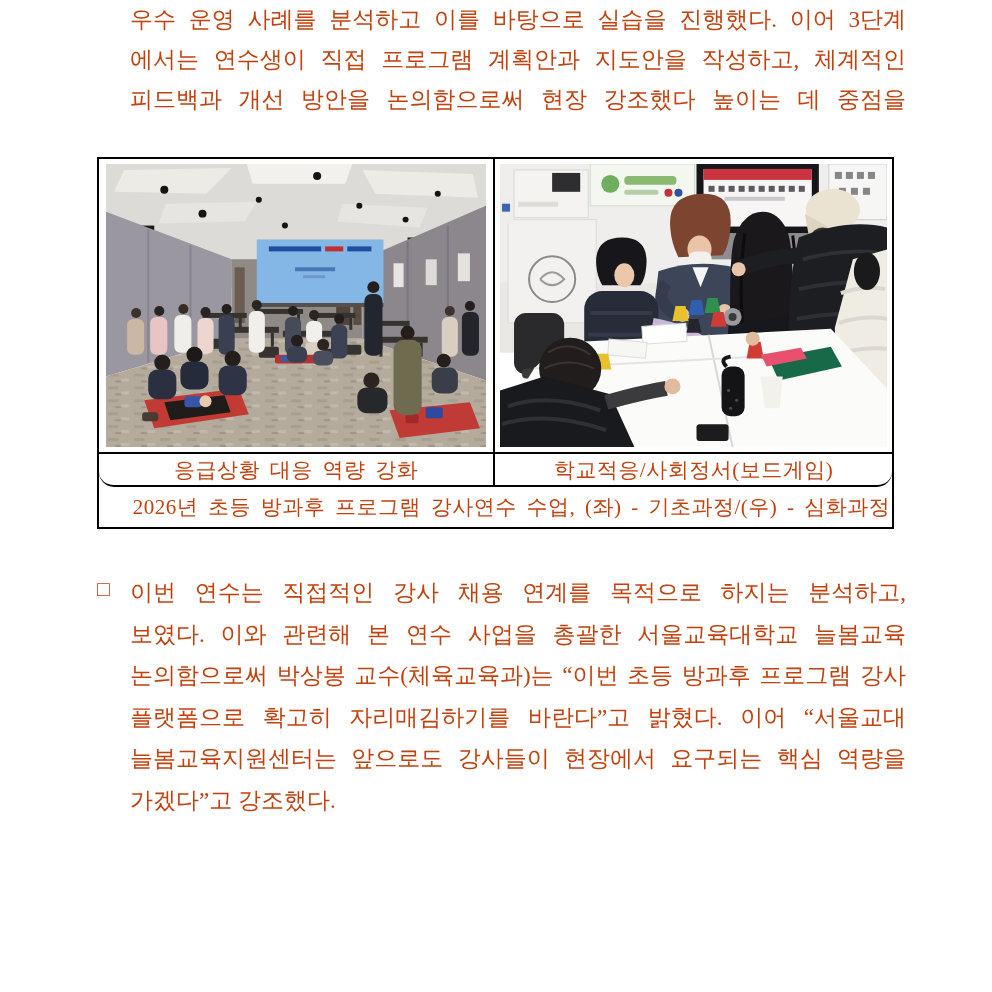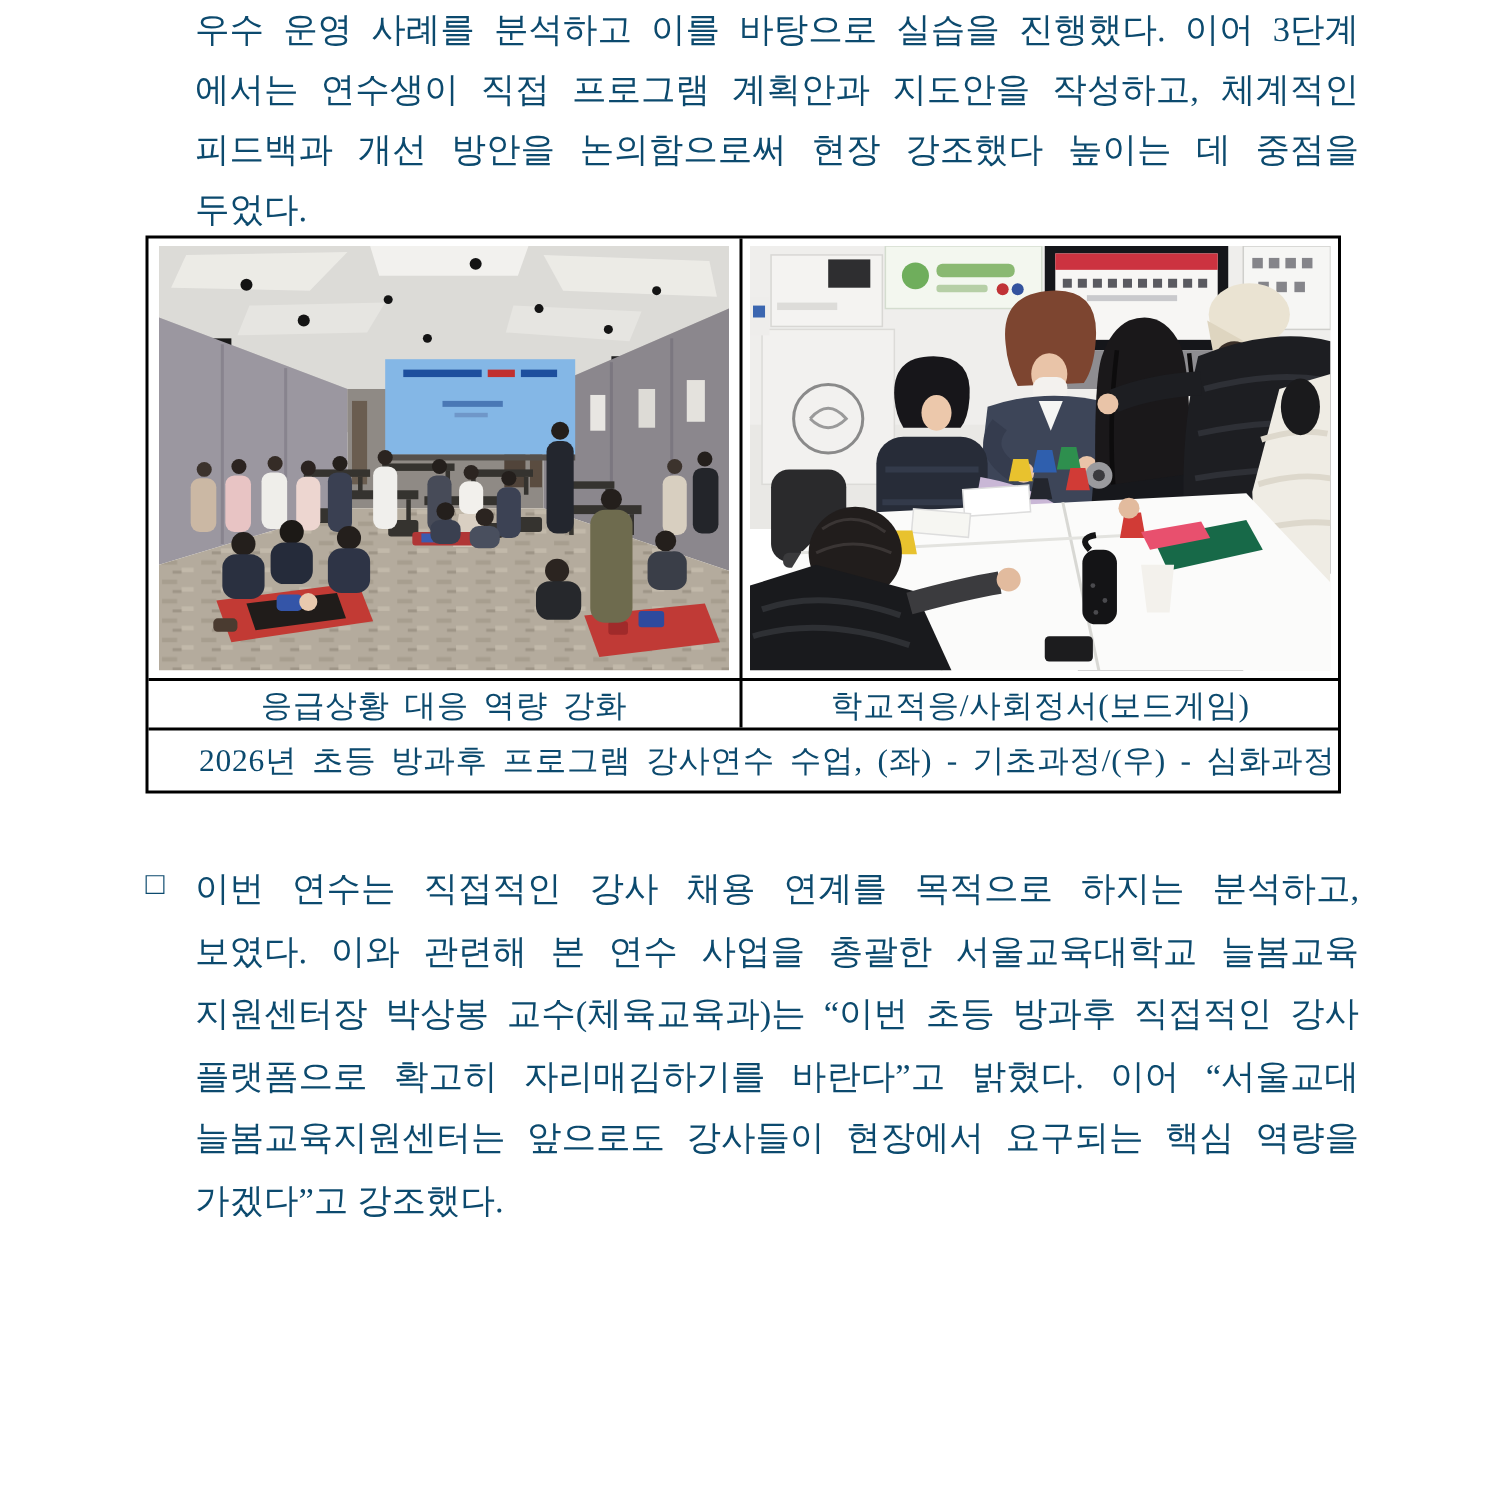--- a/index.html
+++ b/index.html
@@ -1,52 +1,51 @@
 <!DOCTYPE html>
 <html><head>
 <meta charset="utf-8">
 <style>
   html,body{margin:0;padding:0;background:#ffffff;}
   .page{position:relative;width:992px;height:992px;background:#fff;overflow:hidden;
-        font-family:"Liberation Serif","DejaVu Serif",serif;color:#0c4a6e;}
+        font-family:"Liberation Serif","DejaVu Serif",serif;color:#c2410c;}
   
   .para-top{position:absolute;left:130px;top:0;width:776px;font-size:23px;line-height:40px;}
   .para-top .jline{height:40px;}
   .para-bullet{position:absolute;left:97px;top:572px;width:809px;}
   .para-bullet .bullet{position:absolute;left:0;top:7px;font-size:21px;line-height:21px;}
   .blines{margin-left:33px;width:776px;font-size:23px;line-height:41.5px;}
   .blines .jline{height:41.5px;}
   .jline{text-align:justify;text-align-last:justify;word-break:keep-all;overflow:hidden;white-space:normal;}
   .jline.lastline{text-align-last:left;}
   
   .figure-table{position:absolute;left:97px;top:157px;width:797px;height:372px;
                 border:2px solid #000;box-sizing:border-box;display:flex;flex-direction:column;background:#fff;}
   .ft-row1{height:295px;display:flex;border-bottom:2px solid #000;box-sizing:border-box;}
   .ft-cell{box-sizing:border-box;display:flex;align-items:center;justify-content:center;}
   .ft-photo-left{width:396px;border-right:2px solid #000;padding:5px 7px;}
   .ft-photo-right{flex:1;padding:5px 5px;}
   .ft-photo-left svg,.ft-photo-right svg{width:100%;height:100%;display:block;}
-  .ft-row2{height:33px;display:flex;border-bottom:2px solid #000;box-sizing:border-box;}
+  .ft-row2{height:33px;display:flex;border-bottom:2px solid #000;box-sizing:border-box;border-radius:15px;}
   .ft-cap-left{width:396px;border-right:2px solid #000;}
   .ft-cap-right{flex:1;text-align:center;}
   .ft-row3{flex:1;display:flex;margin-left:32px;}
   .ft-cap-full{width:100%;}
   .caption{font-size:21px;display:flex;align-items:center;justify-content:center;
            letter-spacing:0.5px;word-spacing:4px;}
 </style>
 </head>
 <body>
 
 <div class="page">
 
   <div class="para-top">
     <div class="jline">우수 운영 사례를 분석하고 이를 바탕으로 실습을 진행했다. 이어 3단계</div>
     <div class="jline">에서는 연수생이 직접 프로그램 계획안과 지도안을 작성하고, 체계적인</div>
     <div class="jline">피드백과 개선 방안을 논의함으로써 현장 강조했다 높이는 데 중점을</div>
-    <div class="jline lastline">두었다.</div>
   </div>
 
   <div class="figure-table">
     <div class="ft-row1">
       <div class="ft-cell ft-photo-left">
 
         <svg viewBox="0 0 378 285" preserveAspectRatio="none">
           <defs>
             <pattern id="carp" width="26" height="13" patternUnits="userSpaceOnUse">
               <rect width="26" height="13" fill="#b4ab9d"></rect>
@@ -358,20 +357,20 @@
     <div class="ft-row3">
       <div class="ft-cell ft-cap-full caption">2026년 초등 방과후 프로그램 강사연수 수업, (좌) - 기초과정/(우) - 심화과정</div>
     </div>
   </div>
 
   <div class="para-bullet">
     <span class="bullet">□</span>
     <div class="blines">
       <div class="jline">이번 연수는 직접적인 강사 채용 연계를 목적으로 하지는 분석하고,</div>
       <div class="jline">보였다. 이와 관련해 본 연수 사업을 총괄한 서울교육대학교 늘봄교육</div>
-      <div class="jline">지원센터장 박상봉 교수(체육교육과)는 “이번 초등 방과후 직접적인 강사</div>
+      <div class="jline">논의함으로써 박상봉 교수(체육교육과)는 “이번 초등 방과후 프로그램 강사</div>
       <div class="jline">플랫폼으로 확고히 자리매김하기를 바란다”고 밝혔다. 이어 “서울교대</div>
       <div class="jline">늘봄교육지원센터는 앞으로도 강사들이 현장에서 요구되는 핵심 역량을</div>
       <div class="jline lastline">가겠다”고 강조했다.</div>
     </div>
   </div>
 
 </div>
 
 </body></html>

